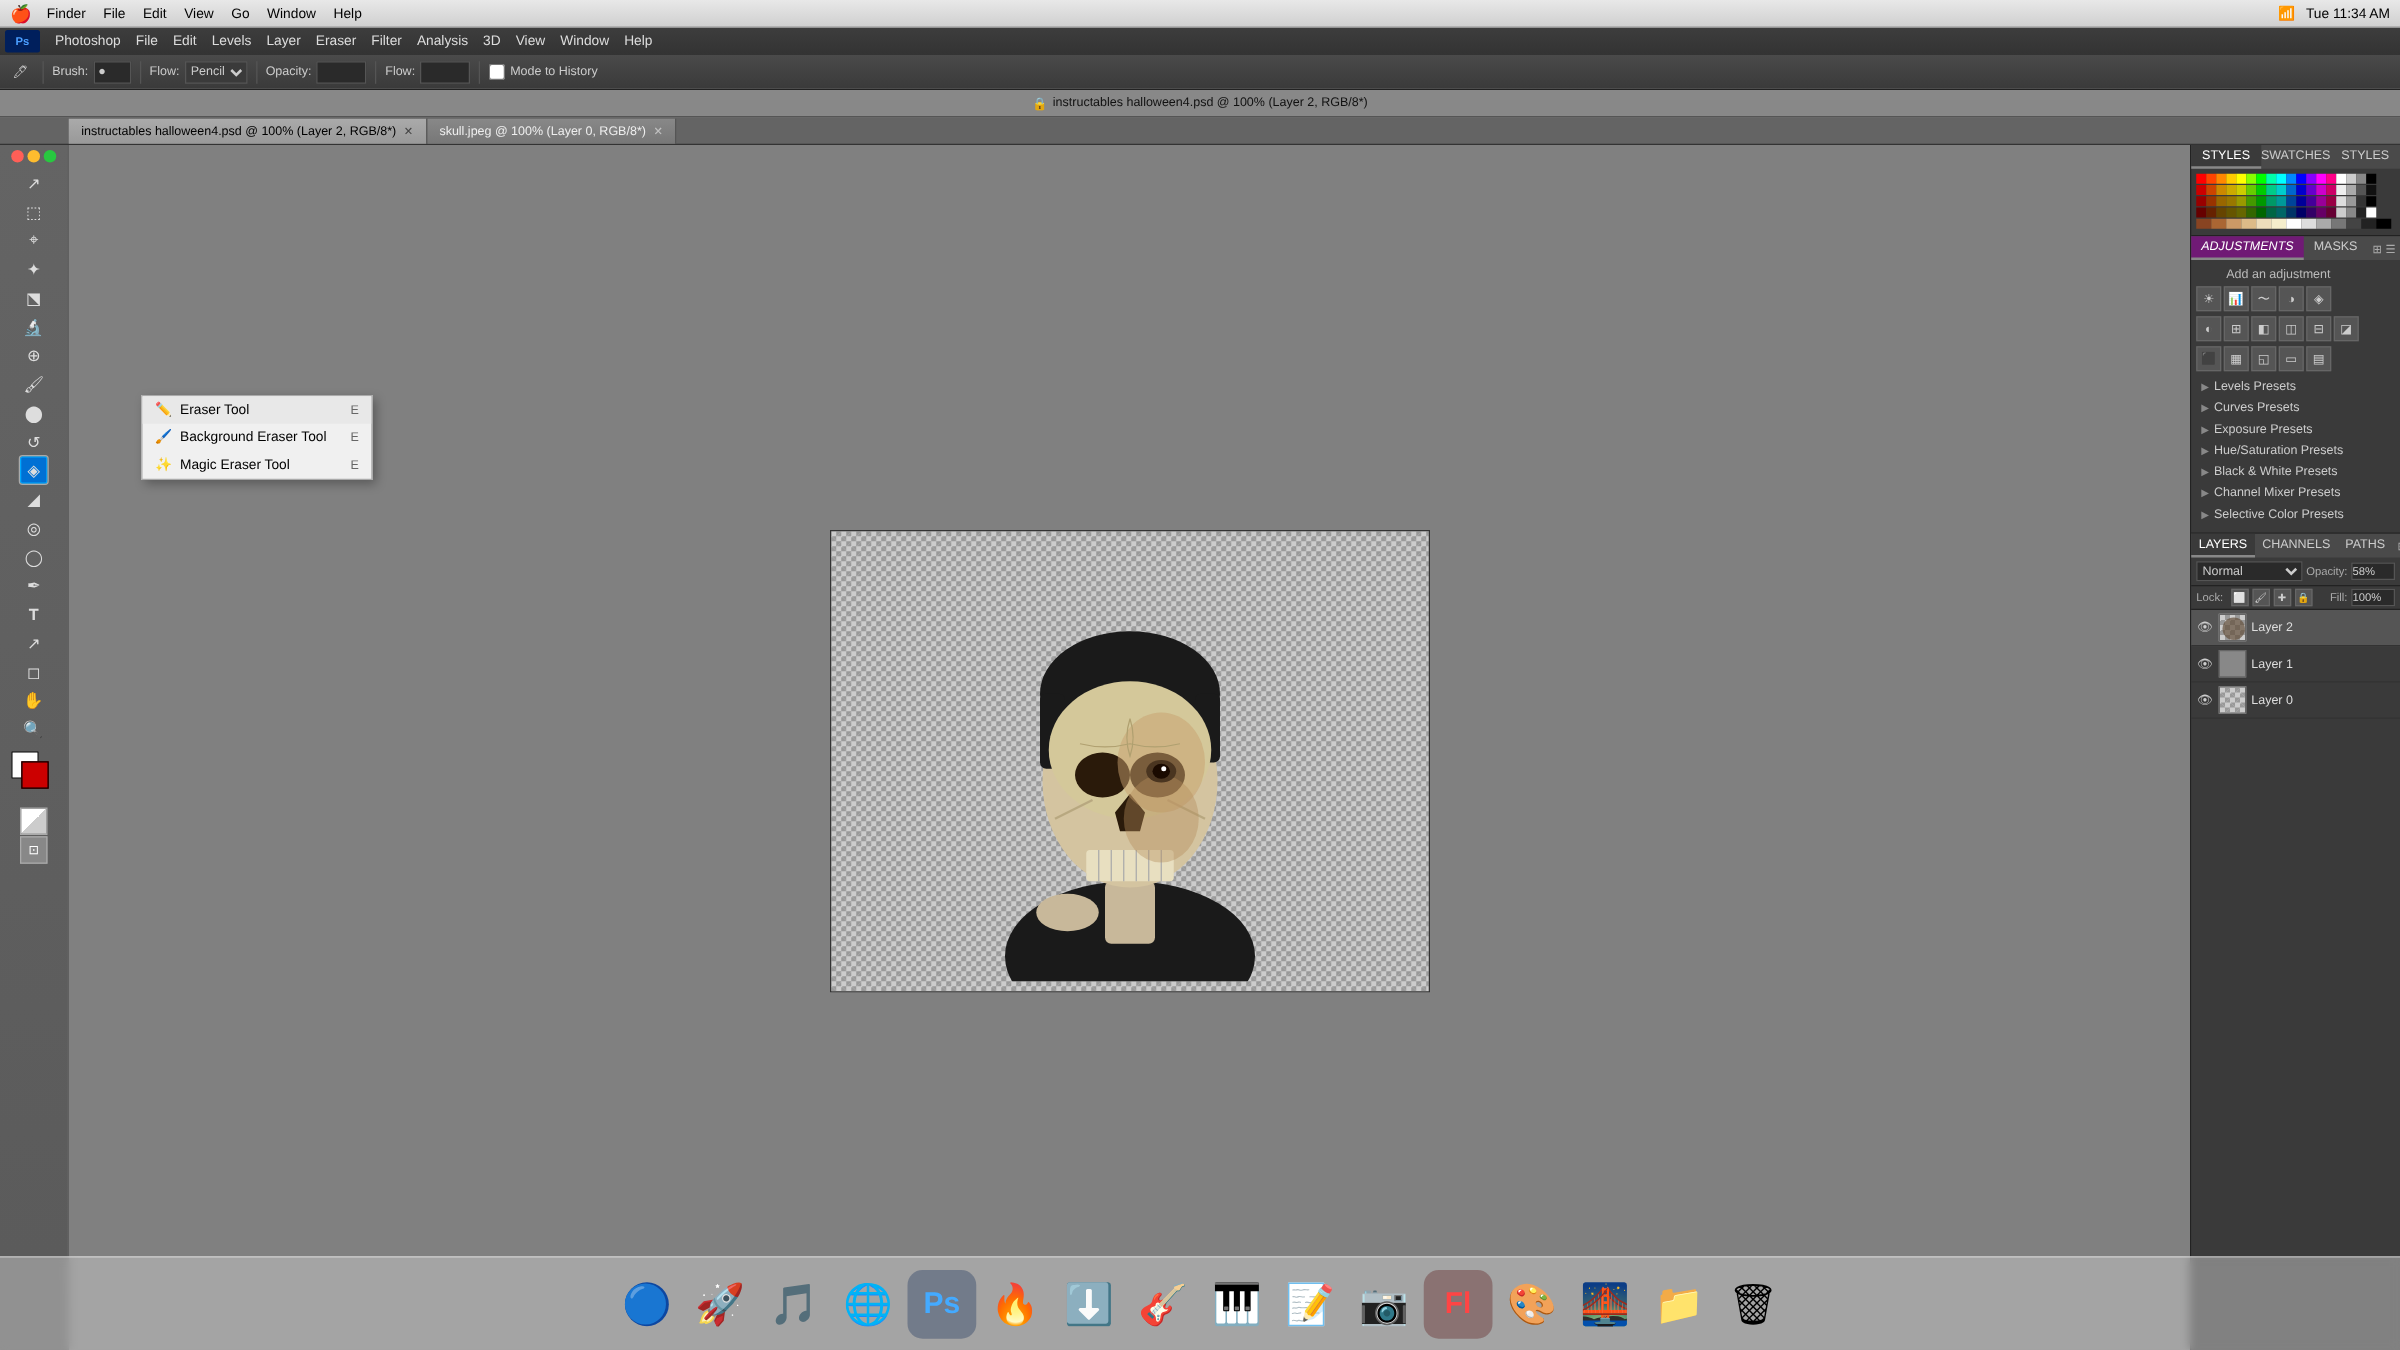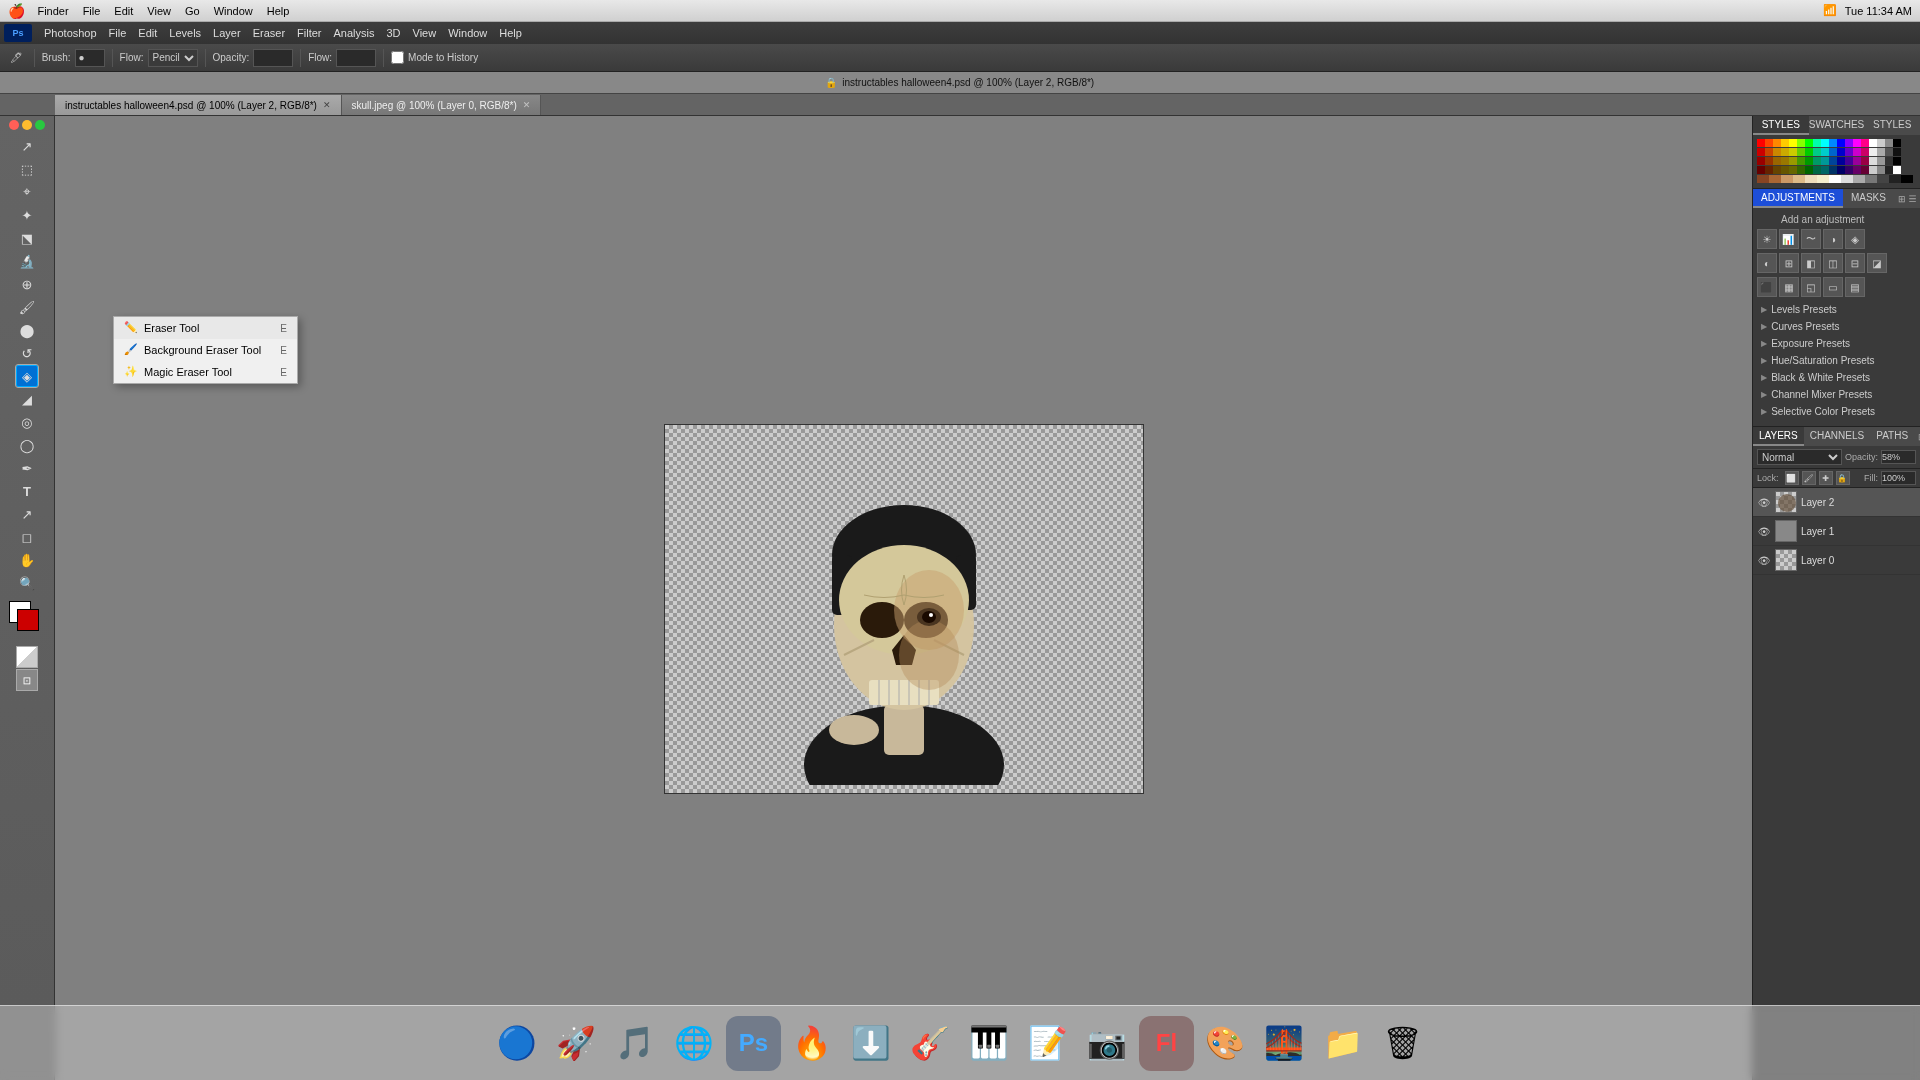--- a/index.html
+++ b/index.html
@@ -58,21 +58,21 @@
     #color-tabs { display: flex; background: #4a4a4a; }
     .color-tab { flex: 1; padding: 3px 0; text-align: center; font-size: 10px; color: #ccc; cursor: pointer; border-bottom: 2px solid transparent; }
     .color-tab.active { background: #3a3a3a; border-bottom: 2px solid #888; color: #fff; }
     #color-picker { padding: 4px; }
     .color-row { display: flex; flex-wrap: wrap; margin-bottom: 1px; }
 
     
     #adj-panel { background: #3a3a3a; border-top: 1px solid #222; }
     #adj-tabs { display: flex; background: #4a4a4a; }
     .adj-tab { padding: 3px 8px; font-size: 10px; color: #ccc; cursor: pointer; }
-    .adj-tab.active { background: #1d4ed8; color: #fff; border-bottom: 2px solid #888; }
+    .adj-tab.active { background: #701a75; color: #fff; border-bottom: 2px solid #888; font-style: italic; }
     #adj-content { padding: 6px 4px; }
     .adj-title { font-size: 10px; color: #bbb; margin-bottom: 4px; margin-left: 24px; }
     .adj-icons-row { display: flex; gap: 2px; margin-bottom: 4px; }
     .adj-icon-btn { width: 20px; height: 20px; background: #555; border: 1px solid #666; display: flex; align-items: center; justify-content: center; cursor: pointer; font-size: 10px; color: #ccc; }
     .preset-item { display: flex; align-items: center; padding: 3px 4px; font-size: 10px; color: #ccc; cursor: pointer; gap: 4px; }
     .preset-arrow { color: #888; font-size: 8px; }
 
     
     #layers-panel { background: #3a3a3a; border-top: 1px solid #222; flex: 1; display: flex; flex-direction: column; }
     #layers-tabs { display: flex; background: #4a4a4a; }

